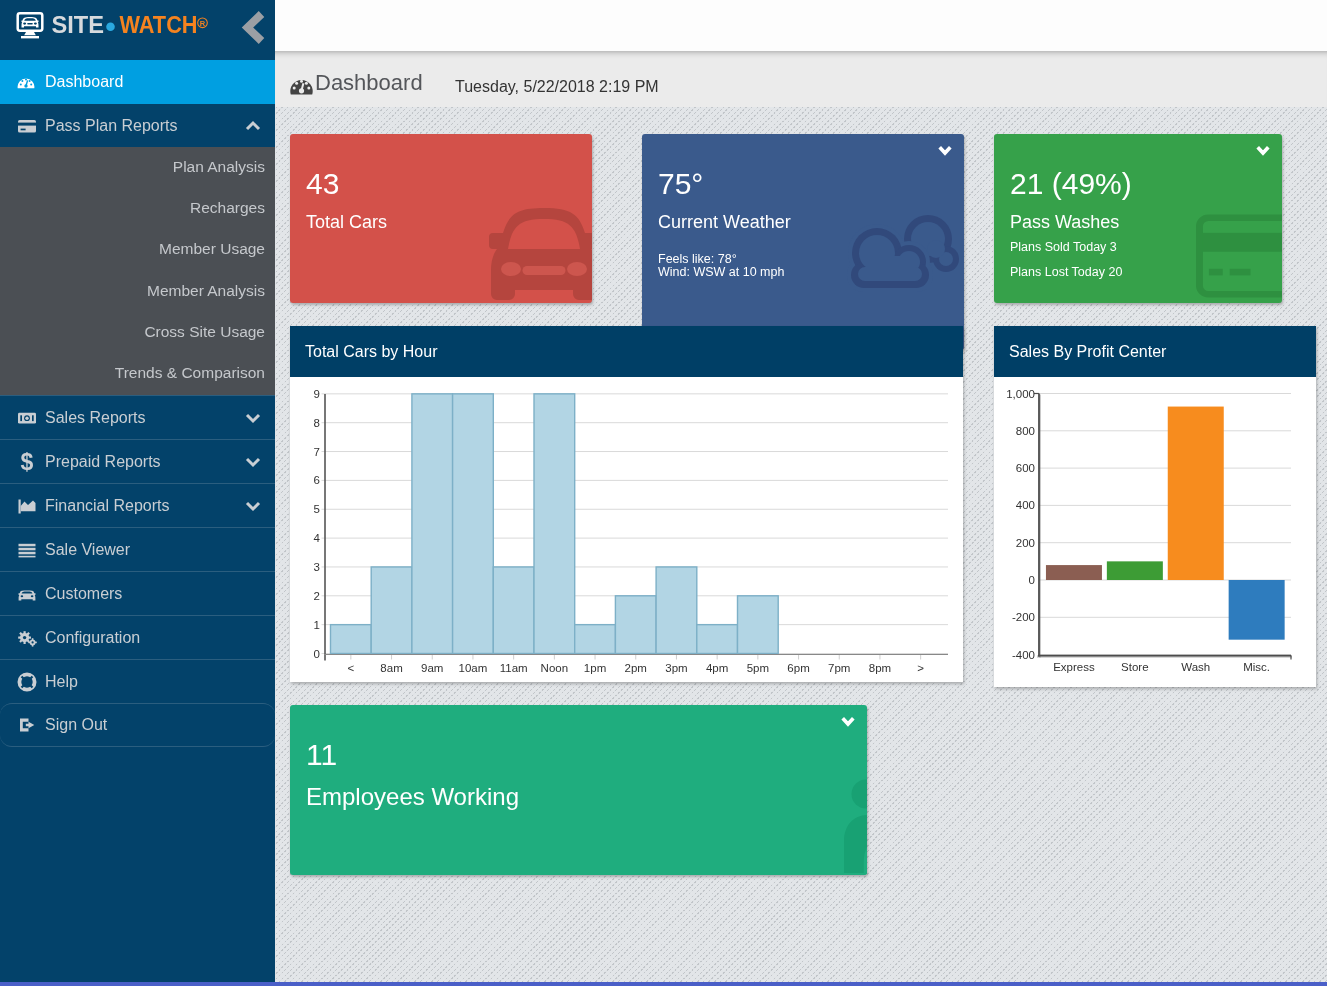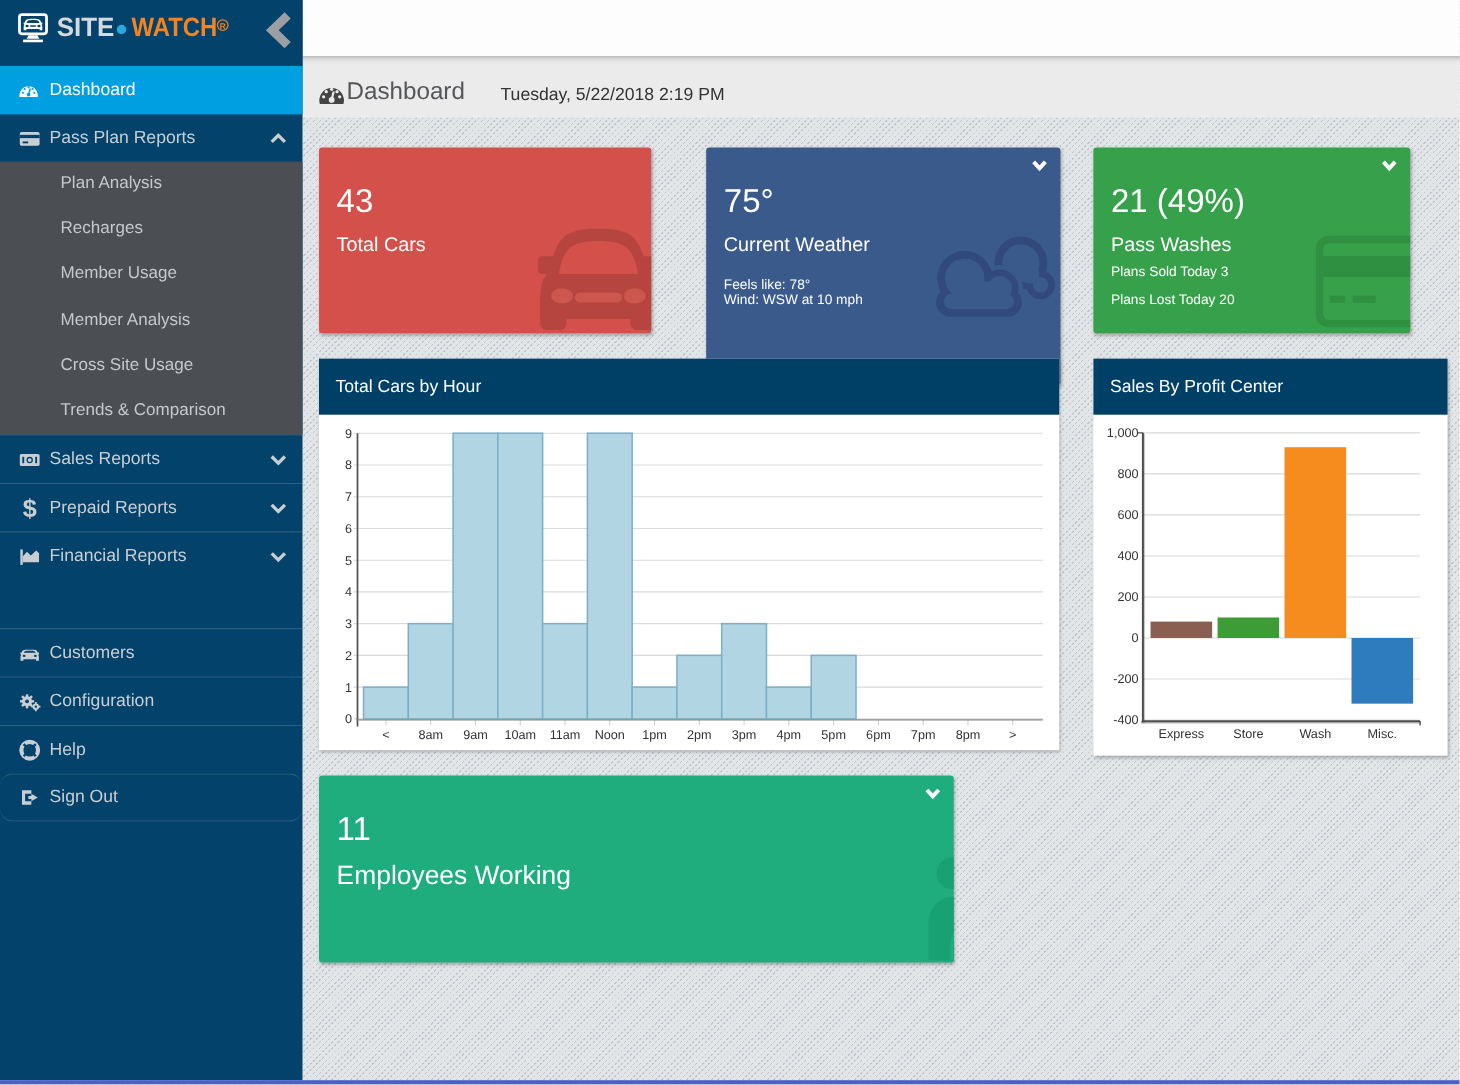--- a/index.html
+++ b/index.html
@@ -10,21 +10,21 @@
     repeating-linear-gradient(135deg, #e2e5e8 0 3px, #c1c5c9 3px 4px); }
 #bottombar { position:absolute; left:0; bottom:0; width:1327px; height:4px; background:#4a5fc8; z-index:50; }
 
 
 #sidebar { position:absolute; left:0; top:0; width:275px; height:982px; background:#03426a; z-index:10; }
 #logo { position:absolute; left:0; top:0; width:275px; height:60px; background:#03426a; }
 .mitem { position:absolute; left:0; width:275px; color:#c9ced3; font-size:16px; }
 .mitem .lbl { position:absolute; left:45px; top:50%; transform:translateY(-50%); }
 .mitem .ic { position:absolute; left:16px; top:50%; transform:translateY(-50%); width:22px; height:22px; }
 .mitem .chev { position:absolute; right:14px; top:50%; transform:translateY(-50%); width:16px; height:16px; }
-#subm { position:absolute; left:0; top:147px; width:275px; height:248px; background:#4b4f54; }
+#subm { position:absolute; left:0; top:147px; width:275px; height:248px; background:#4b4f54;text-align:right; }
 .sitem { position:absolute; left:55px; width:210px; color:#c5c8cc; font-size:15.5px; line-height:20px; }
 </style>
 </head>
 <body>
 <div id="page">
 
 <div id="sidebar">
   <div id="logo">
     <svg width="275" height="60" viewBox="0 0 275 60">
 
@@ -117,20 +117,31 @@
       <rect x="2.5" y="4.5" width="2.2" height="14"></rect>
       <path d="M4.7 16.2 L4.7 11 L8.5 6.5 L12 10 L17 5.5 L19.5 8 L19.5 16.2 Z"></path>
     </g>
         </svg>
     <span class="lbl">Financial Reports</span>
     <svg class="chev" viewBox="0 0 16 16">
           <path d="M2 5 L8 11 L14 5" fill="none" stroke="#c9ced3" stroke-width="3"></path>
         </svg>
   </div>
 
+  <div class="mitem" style="top:527px; height:44px; border-top:1px solid rgba(185,195,205,0.22);">
+    <svg class="ic" viewBox="0 0 22 22">
+          <g fill="#c9ced3">
+      <rect x="2.5" y="4.8" width="17" height="2.5"></rect>
+      <rect x="2.5" y="8.8" width="17" height="2.5"></rect>
+      <rect x="2.5" y="12.8" width="17" height="2.5"></rect>
+      <rect x="2.5" y="16.8" width="17" height="1.6"></rect>
+    </g>
+        </svg>
+    <span class="lbl">Sale Viewer</span>
+  </div>
 
   <div class="mitem" style="top:571px; height:44px; border-top:1px solid rgba(185,195,205,0.22);">
     <svg class="ic" viewBox="0 0 22 22">
       <path d="M3.7 10.2 C4.2 8.3 4.9 7.6 8 7.6 L14 7.6 C17.1 7.6 17.8 8.3 18.3 10.2 L19.5 10.2 L19.5 11.8 L18.7 12.1 C19.2 12.9 19.4 13.9 19.4 15.4 L19.4 17.6 L16.7 17.6 L16.7 16.3 L5.3 16.3 L5.3 17.6 L2.6 17.6 L2.6 15.4 C2.6 13.9 2.8 12.9 3.3 12.1 L2.5 11.8 L2.5 10.2 Z" fill="#c9ced3"></path>
       <path d="M5.6 10.5 C6.1 8.9 6.7 8.5 11 8.5 C15.3 8.5 15.9 8.9 16.4 10.5 Z" fill="#03426a"></path>
       <ellipse cx="5.9" cy="13.3" rx="1.3" ry="1" fill="#03426a"></ellipse>
       <ellipse cx="16.1" cy="13.3" rx="1.3" ry="1" fill="#03426a"></ellipse>
     </svg>
     <span class="lbl">Customers</span>
   </div>

